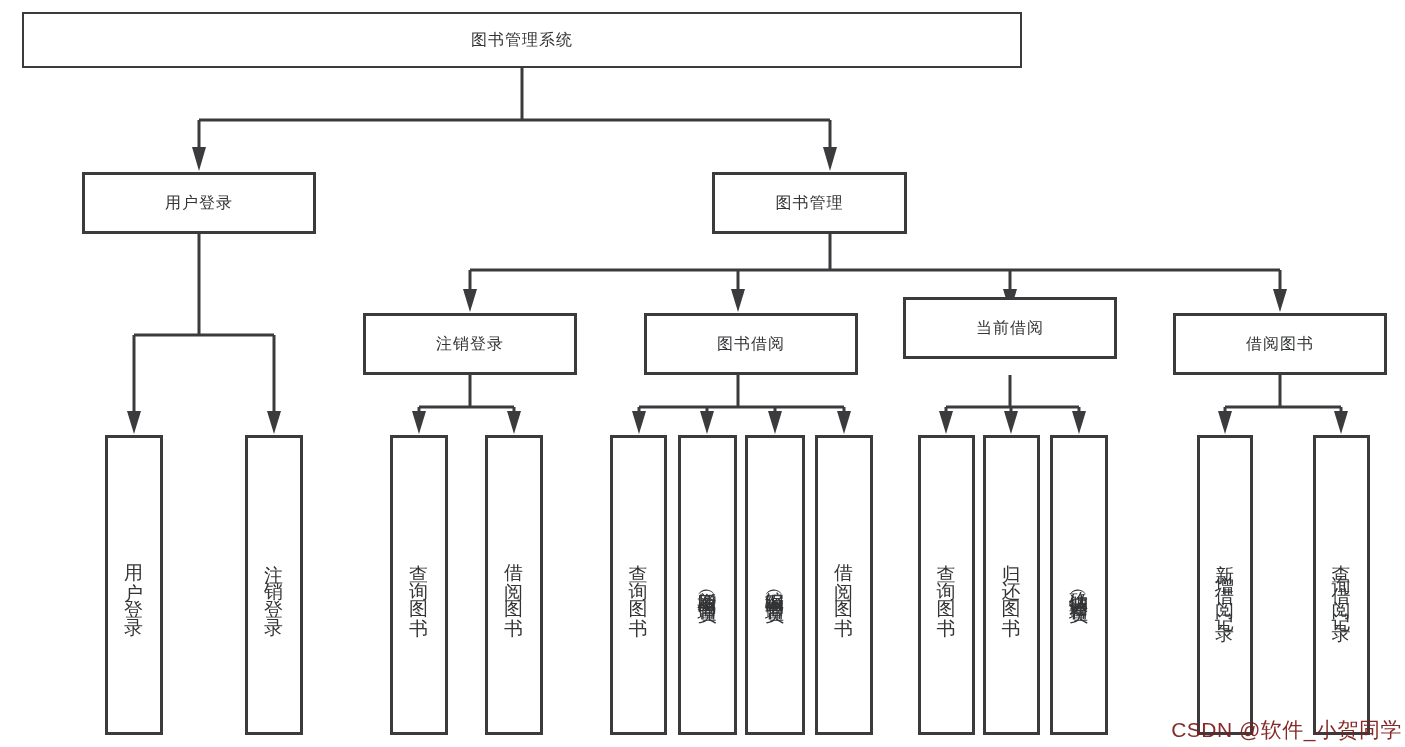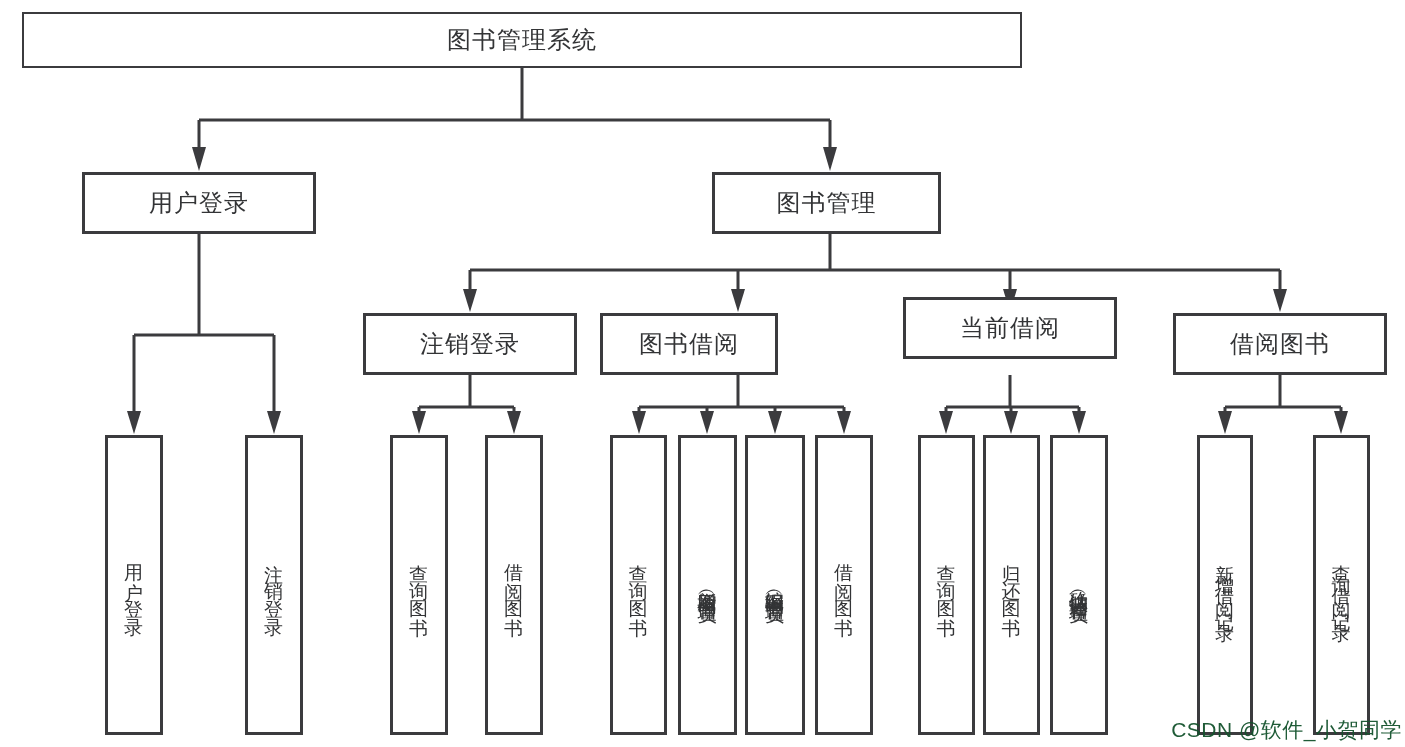--- a/index.html
+++ b/index.html
@@ -17,21 +17,21 @@
     background:#ffffff;
     border:3px solid #3b3b3e;
     display:flex;
     align-items:center;
     justify-content:center;
     color:#333436;
     z-index:2;
   }
   .box.thin{border-width:2px;}
   .box.h span{
-    font-size:24px;
+    font-size:16px;
     letter-spacing:1px;
     white-space:nowrap;
   }
   .vtext{
     writing-mode:vertical-rl;
     text-orientation:mixed;
     font-size:19px;
     line-height:1;
     white-space:nowrap;
   }
@@ -94,28 +94,28 @@
     </g>
   </svg>
 
   <div class="box h thin" style="left:22px;top:12px;width:1000px;height:56px">
     <span>图书管理系统</span>
   </div>
 
   <div class="box h" style="left:82px;top:172px;width:234px;height:62px">
     <span>用户登录</span>
   </div>
-  <div class="box h" style="left:712px;top:172px;width:229px;height:62px">
+  <div class="box h" style="left:712px;top:172px;width:195px;height:62px">
     <span>图书管理</span>
   </div>
 
   <div class="box h" style="left:363px;top:313px;width:214px;height:62px">
     <span>注销登录</span>
   </div>
-  <div class="box h" style="left:600px;top:313px;width:178px;height:62px">
+  <div class="box h" style="left:644px;top:313px;width:214px;height:62px">
     <span>图书借阅</span>
   </div>
   <div class="box h" style="left:903px;top:297px;width:214px;height:62px">
     <span>当前借阅</span>
   </div>
   <div class="box h" style="left:1173px;top:313px;width:214px;height:62px">
     <span>借阅图书</span>
   </div>
 
   <div class="box v" style="left:105px;top:435px;width:58px;height:300px">
@@ -155,15 +155,15 @@
     <span class="vtext" style="letter-spacing: 2px;">确认归还（管理员）</span>
   </div>
 
   <div class="box v" style="left:1197px;top:435px;width:56px;height:300px">
     <span class="vtext" style="letter-spacing: 12px;">新增借阅记录</span>
   </div>
   <div class="box v" style="left:1313px;top:435px;width:57px;height:300px">
     <span class="vtext" style="letter-spacing: 12px;">查询借阅记录</span>
   </div>
 
-  <div id="watermark" style="color: #14532d;">CSDN @软件_小贺同学</div>
+  <div id="watermark" style="color: #7f1d1d;">CSDN @软件_小贺同学</div>
 
 </div>
 
 </body></html>

